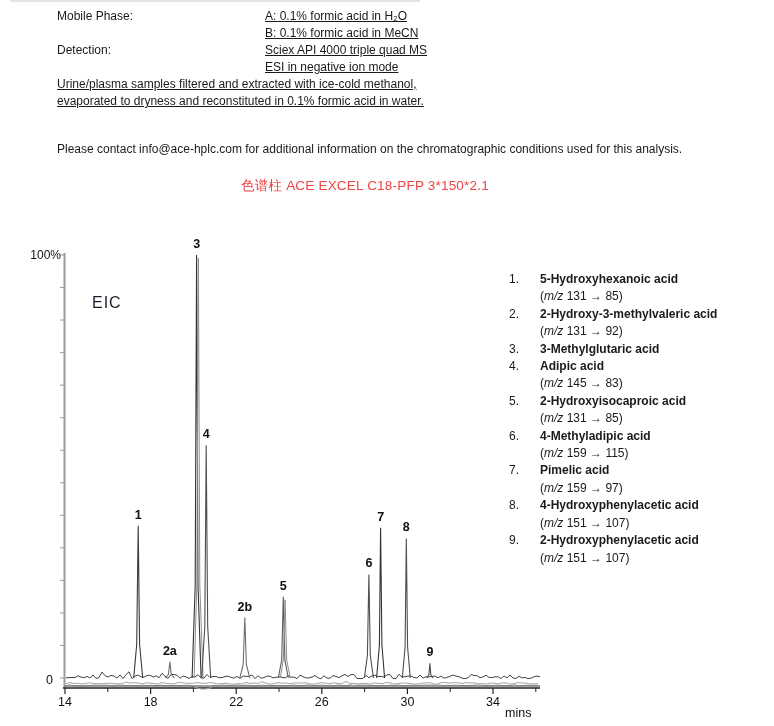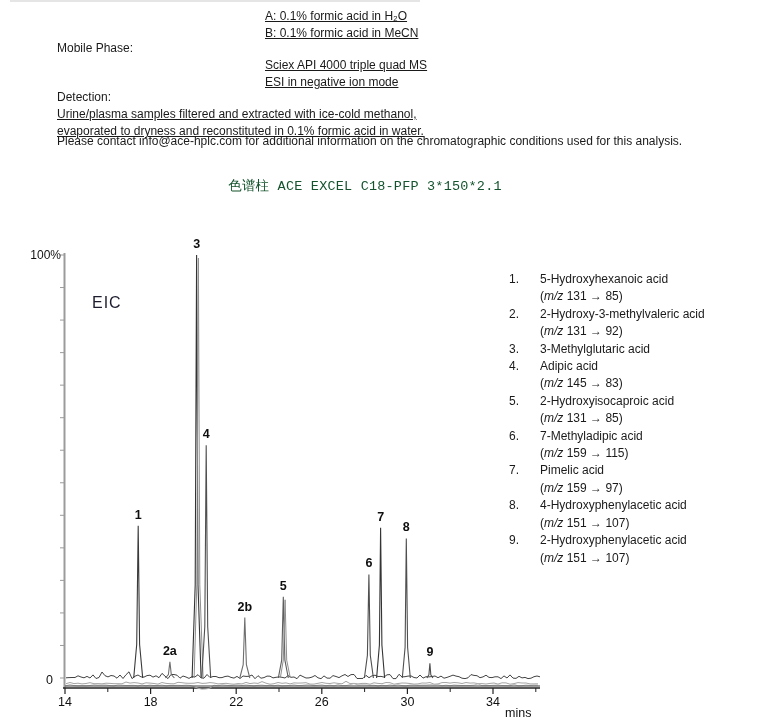--- a/index.html
+++ b/index.html
@@ -5,31 +5,31 @@
   html,body{margin:0;padding:0;}
   body{
     width:774px;height:726px;position:relative;overflow:hidden;
     background:#ffffff;color:#1a1a1a;
     font-family:"Liberation Sans","DejaVu Sans",sans-serif;
     font-size:12px;
   }
   .crop-artifact{position:absolute;left:10px;top:0;width:410px;height:2px;background:#cfcfcf;opacity:.55;}
   .info{position:absolute;left:57px;top:8px;width:700px;}
   .info-row{display:grid;grid-template-columns:208px auto;}
-  .info-label{line-height:17px;margin-top:32px;}
+  .info-label{line-height:17px;}
   .info-line{line-height:17px;white-space:pre;text-decoration:underline;}
-  .contact{position:absolute;left:57px;top:133px;width:678px;line-height:17px;margin:0;}
+  .contact{position:absolute;left:57px;top:141px;width:678px;line-height:17px;margin:0;}
   .col-title{position:absolute;left:0;top:177px;width:730px;margin:0;text-align:center;
     font-size:13.5px;font-weight:400;letter-spacing:.2px;}
   .chrom{position:absolute;left:30px;top:228px;width:520px;height:498px;}
   .chrom svg{display:block;font-family:inherit;}
   .legend{position:absolute;left:509px;top:271px;width:262px;margin:0;padding:0;list-style:none;}
   .legend li{display:grid;grid-template-columns:31px 1fr;line-height:17.4px;}
   .lg-num{grid-row:1;grid-column:1;}
-  .lg-name{grid-row:1;grid-column:2;}
+  .lg-name{grid-row:1;grid-column:2;font-weight:bold;}
   .lg-mz{grid-row:2;grid-column:2;}
   .lg-mz i{font-style:italic;}
 </style>
 </head>
 <body>
 
 <div class="crop-artifact"></div>
 
 <section class="info" id="info-table">
   <div class="info-row">
@@ -51,21 +51,21 @@
   <div class="info-row">
     <div class="info-lines">
         <div class="info-line">Urine/plasma samples filtered and extracted with ice-cold methanol,</div>
         <div class="info-line">evaporated to dryness and reconstituted in 0.1% formic acid in water.</div>
       </div>
   </div>
 </section>
 
 <p class="contact">Please contact info@ace-hplc.com for additional information on the  chromatographic conditions used for this analysis.</p>
 
-<h2 class="col-title" style="color: #14532d; font-family: Liberation Mono, monospace;">色谱柱 ACE EXCEL C18-PFP 3*150*2.1</h2>
+<h2 class="col-title" style="color: #ef4444;">色谱柱 ACE EXCEL C18-PFP 3*150*2.1</h2>
 
 <div class="chrom">
   <svg id="chrom-svg" width="520" height="498" viewBox="0 0 520 498">
       <line x1="34.5" y1="25" x2="34.5" y2="460" stroke="#9b9b9b" stroke-width="2"></line>
       <line x1="30" y1="27" x2="34" y2="27" stroke="#9b9b9b" stroke-width="1"></line>
       <line x1="30" y1="59.53846153846154" x2="34" y2="59.53846153846154" stroke="#9b9b9b" stroke-width="1"></line>
       <line x1="30" y1="92.07692307692308" x2="34" y2="92.07692307692308" stroke="#9b9b9b" stroke-width="1"></line>
       <line x1="30" y1="124.61538461538461" x2="34" y2="124.61538461538461" stroke="#9b9b9b" stroke-width="1"></line>
       <line x1="30" y1="157.15384615384616" x2="34" y2="157.15384615384616" stroke="#9b9b9b" stroke-width="1"></line>
       <line x1="30" y1="189.69230769230768" x2="34" y2="189.69230769230768" stroke="#9b9b9b" stroke-width="1"></line>
@@ -154,21 +154,21 @@
   </li>
 
   <li>
     <span class="lg-num">5.</span>
     <span class="lg-name">2-Hydroxyisocaproic acid</span>
     <span class="lg-mz"><span class="mz-open">(</span><i class="mz-i">m/z</i> <span class="mz-text">131 → 85</span><span class="mz-close">)</span></span>
   </li>
 
   <li>
     <span class="lg-num">6.</span>
-    <span class="lg-name">7-Methyladipic acid</span>
+    <span class="lg-name">4-Methyladipic acid</span>
     <span class="lg-mz"><span class="mz-open">(</span><i class="mz-i">m/z</i> <span class="mz-text">159 → 115</span><span class="mz-close">)</span></span>
   </li>
 
   <li>
     <span class="lg-num">7.</span>
     <span class="lg-name">Pimelic acid</span>
     <span class="lg-mz"><span class="mz-open">(</span><i class="mz-i">m/z</i> <span class="mz-text">159 → 97</span><span class="mz-close">)</span></span>
   </li>
 
   <li>

